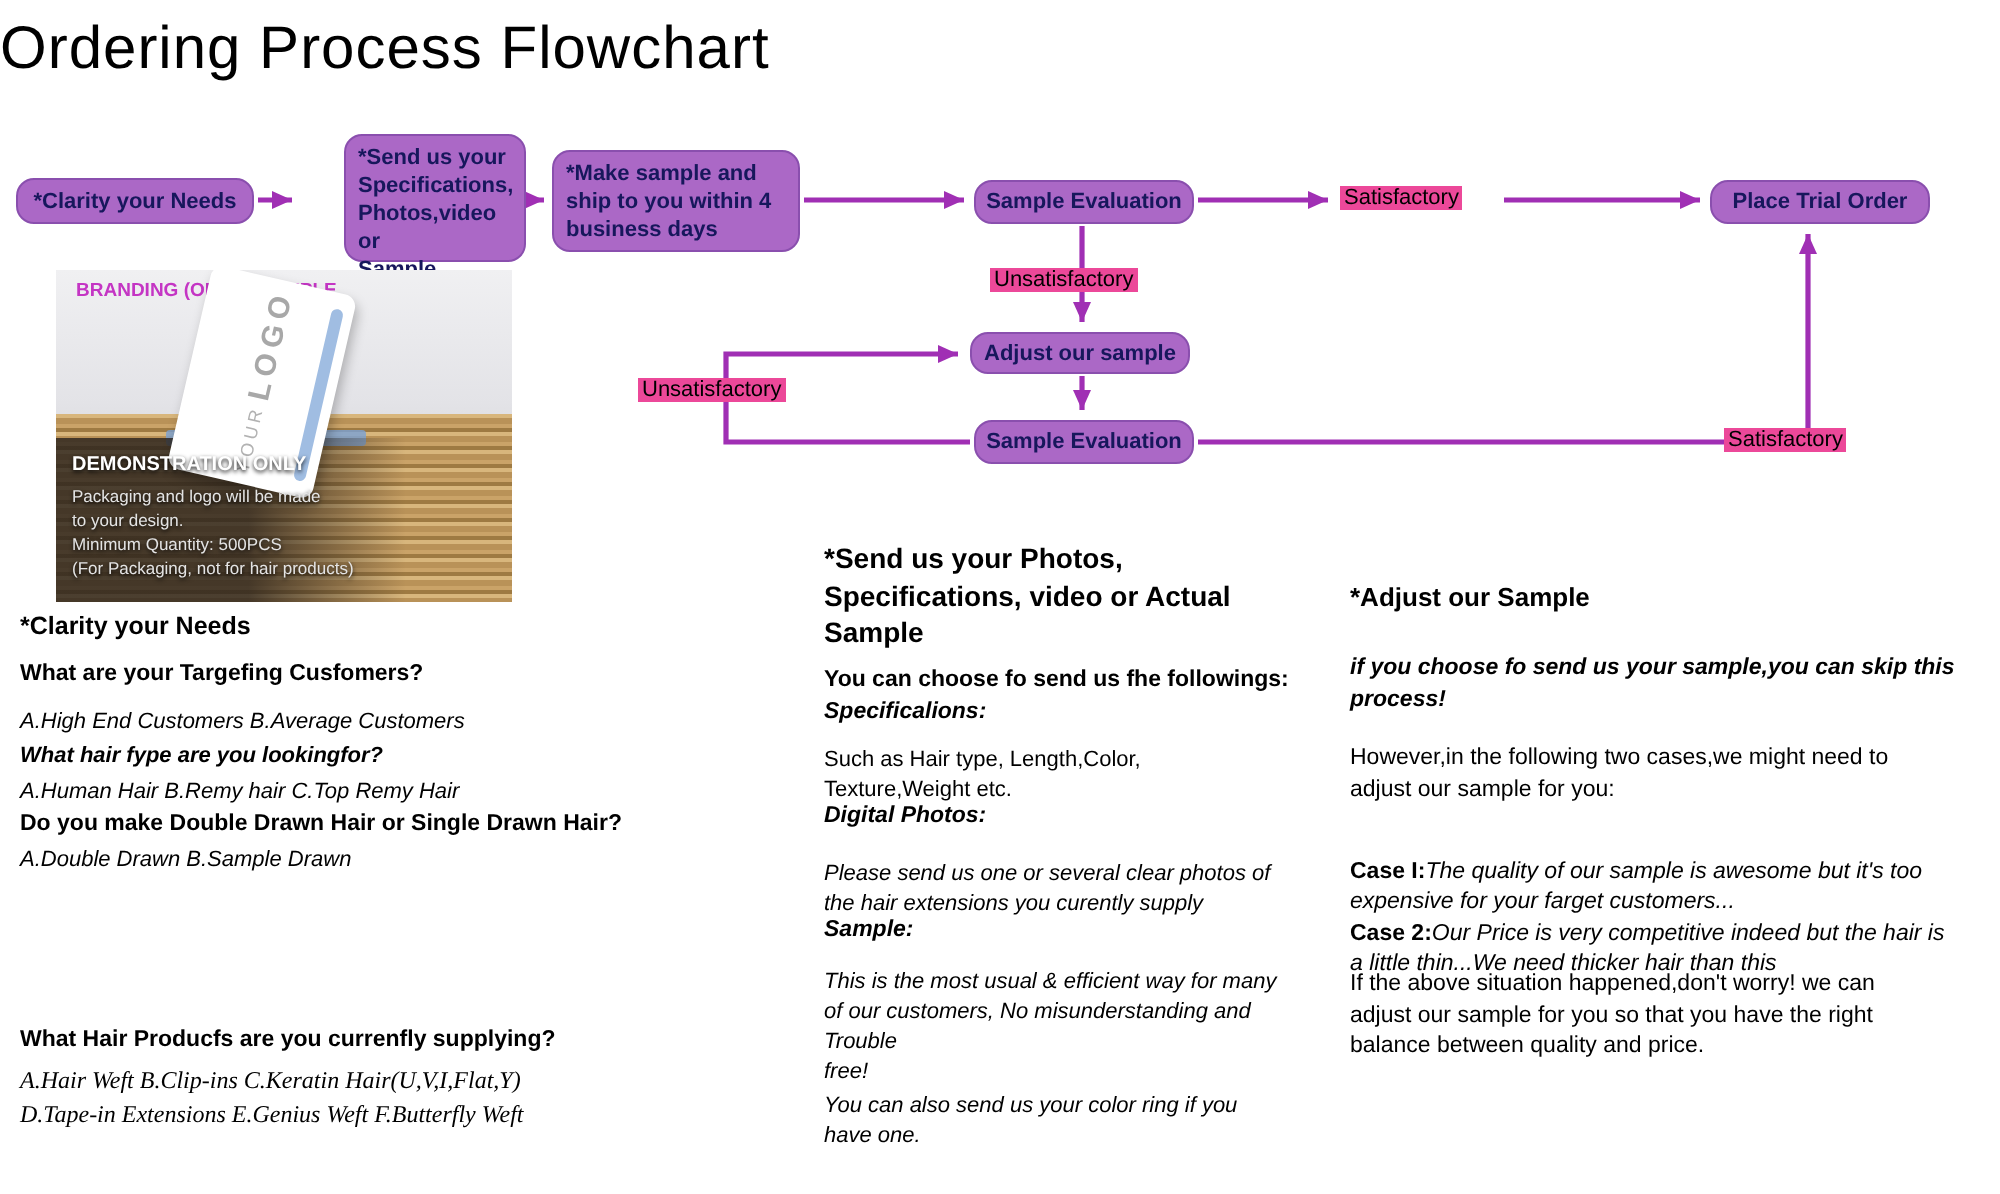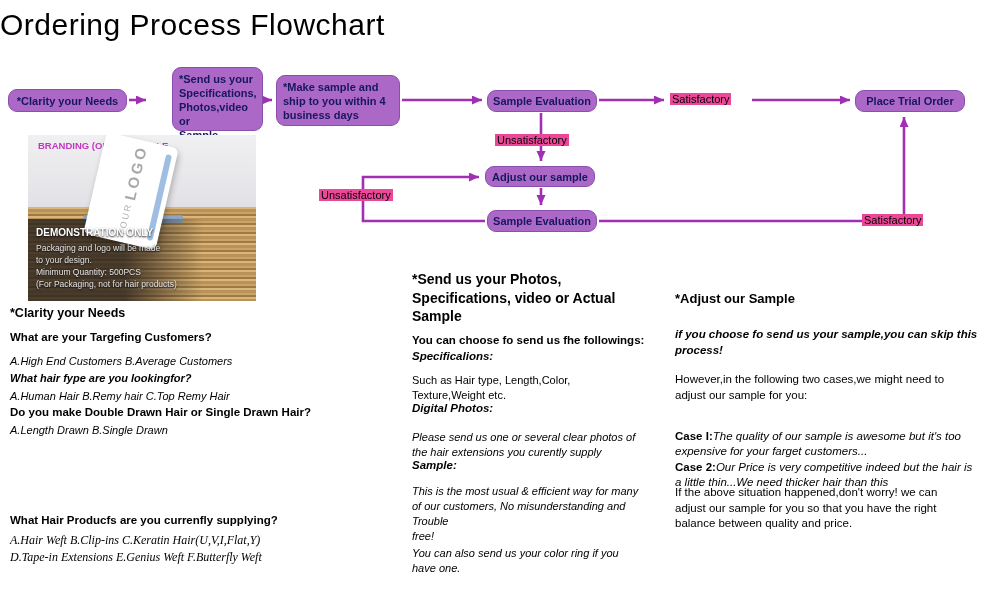--- a/index.html
+++ b/index.html
@@ -106,21 +106,21 @@
 Minimum Quantity: 500PCS
 (For Packaging, not for hair products)</div>
   </div>
 
   <div class="abs b" style="left:10px;top:306px;font-size:12.5px;">*Clarity your Needs</div>
   <div class="abs b" style="left:10px;top:331px;font-size:11.5px;">What are your Targefing Cusfomers?</div>
   <div class="abs i" style="left:10px;top:355px;font-size:11px;">A.High End Customers    B.Average Customers</div>
   <div class="abs b i" style="left:10px;top:372px;font-size:11px;">What hair fype are you lookingfor?</div>
   <div class="abs i" style="left:10px;top:390px;font-size:11px;">A.Human Hair   B.Remy hair   C.Top Remy Hair</div>
   <div class="abs b" style="left:10px;top:406px;font-size:11.5px;">Do you make Double Drawn Hair or Single Drawn Hair?</div>
-  <div class="abs i" style="left:10px;top:424px;font-size:11px;">A.Length Drawn    B.Single Drawn</div>
+  <div class="abs i" style="left:10px;top:424px;font-size:11px;">A.Double Drawn    B.Sample Drawn</div>
 
   <div class="abs serif-i" style="left:10px;top:533px;">A.Hair Weft  B.Clip-ins  C.Keratin Hair(U,V,I,Flat,Y)</div>
   <div class="abs b" style="left:10px;top:514px;font-size:11.5px;">What Hair Producfs are you currenfly supplying?</div>
   <div class="abs serif-i" style="left:10px;top:550px;">D.Tape-in Extensions E.Genius Weft   F.Butterfly Weft</div>
 
   <div class="abs h-md" style="left:412px;top:270px;width:260px;">*Send us your Photos,
 Specifications, video or Actual
 Sample</div>
   <div class="abs b" style="left:412px;top:334px;font-size:11.5px;">You can choose fo send us fhe followings:</div>
   <div class="abs b i" style="left:412px;top:350px;font-size:11.5px;">Specificalions:</div>

